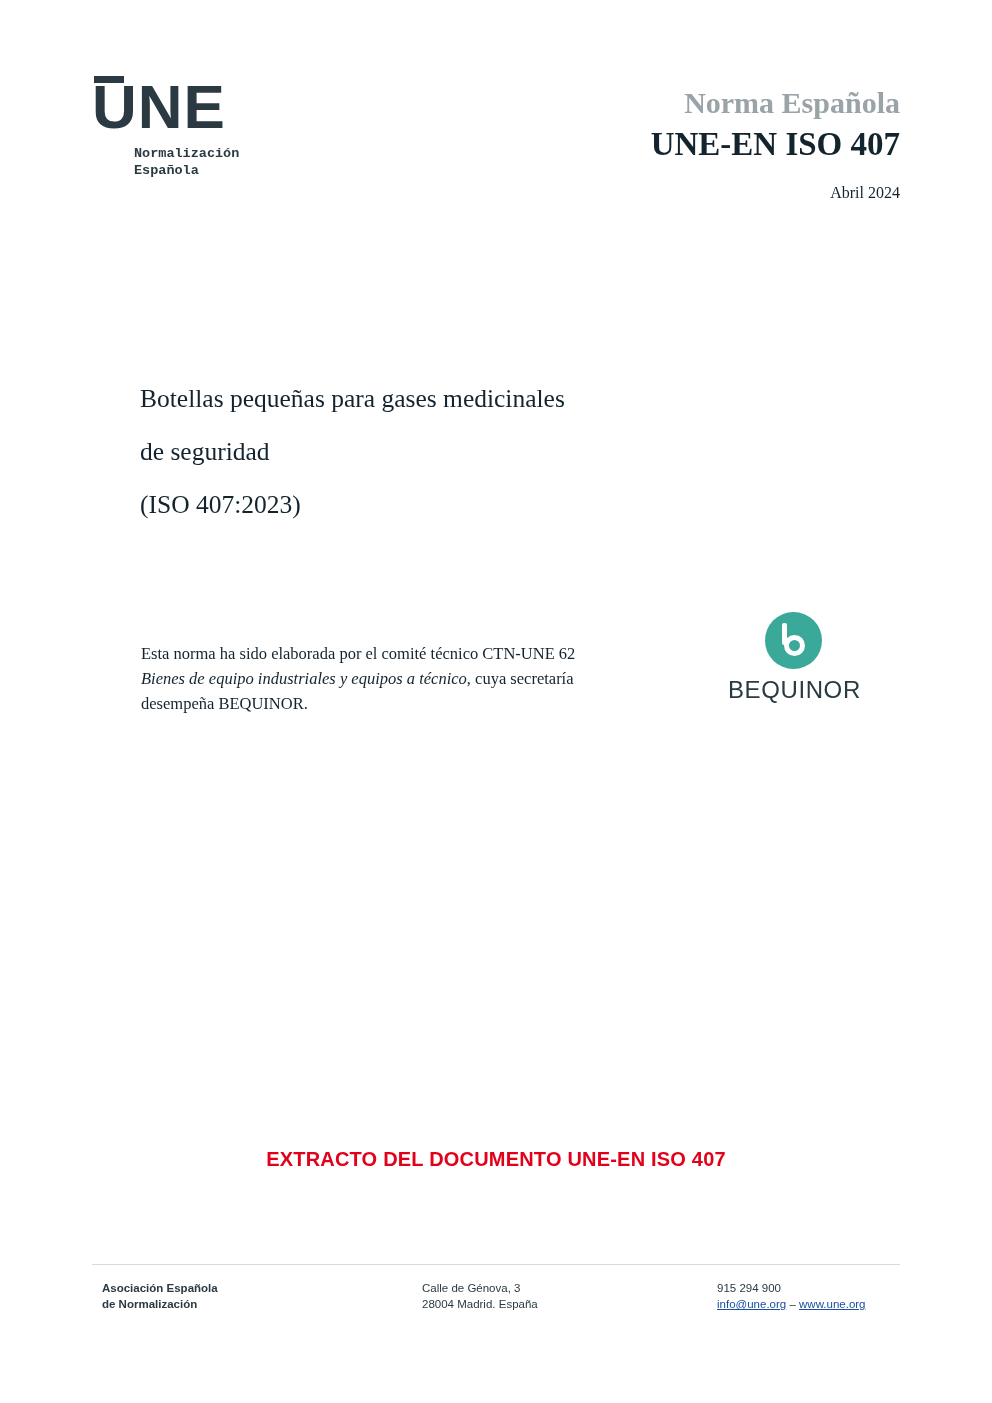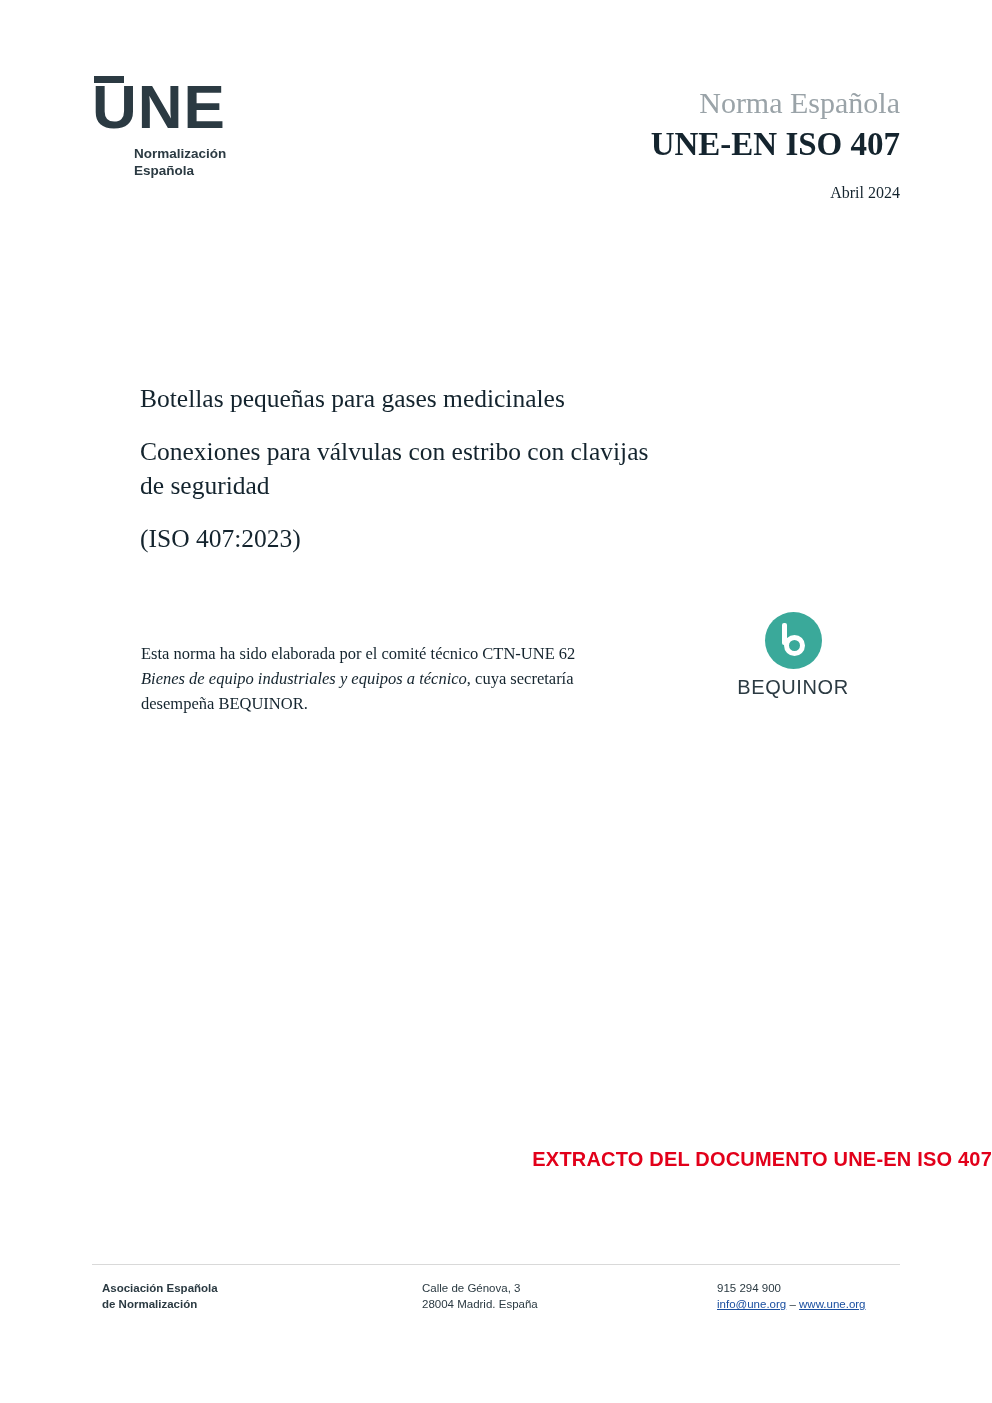--- a/index.html
+++ b/index.html
@@ -41,38 +41,38 @@
   }
   .une-bar {
     position: absolute;
     top: -2px;
     left: 2px;
     width: 30px;
     height: 7px;
     background: #2b3a42;
   }
   .une-sub {
-    font-family: Liberation Sans, sans-serif;
+    font-family: Liberation Mono, monospace;
     font-weight: bold;
     font-size: 13.5px;
     color: #2b3a42;
     line-height: 1.25;
     margin-top: 9px;
     margin-left: 42px;
   }
 
   .header-right {
     position: absolute;
     right: 92px;
     top: 86px;
     text-align: right;
   }
   .norma-label {
     font-family: "Liberation Serif", serif;
-    font-weight: normal;
+    font-weight: bold;
     font-size: 30px;
     color: #9aa3a8;
     line-height: 1.15;
   }
   .norma-code {
     font-family: "Liberation Serif", serif;
     font-weight: bold;
     font-size: 33px;
     color: #14242e;
     line-height: 1.2;
@@ -152,32 +152,32 @@
     top: 23px;
     width: 21px;
     height: 21px;
     border: 5px solid #ffffff;
     border-radius: 50%;
     box-sizing: border-box;
   }
   .bequinor-name {
     margin-top: 7px;
     font-family: "Liberation Sans", sans-serif;
-    font-size: 20px;
+    font-size: 24px;
     letter-spacing: 0.6px;
     color: #2b3a42;
   }
 
   
   .extract {
     position: absolute;
     left: 0;
     right: 0;
     top: 1148px;
-    text-align: right;
+    text-align: center;
     font-family: "Liberation Sans", sans-serif;
     font-weight: bold;
     font-size: 20px;
     color: #e2001a;
     letter-spacing: 0.2px;
   }
 
   
   .footer-rule {
     position: absolute;
@@ -239,21 +239,20 @@
   </div>
 
   <div class="header-right">
     <div class="norma-label">Norma Española</div>
     <div class="norma-code">UNE-EN ISO 407</div>
     <div class="norma-date">Abril 2024</div>
   </div>
 
   <div class="title-block">
     <div class="title-line">Botellas pequeñas para gases medicinales</div>
-    <div class="title-line" style="margin-bottom:0;">Conexiones para válvulas con estribo con clavijas</div>
     <div class="title-line">de seguridad</div>
     <div class="title-line last">(ISO 407:2023)</div>
   </div>
 
   <p class="note"><span>Esta norma ha sido elaborada por el comité técnico CTN-UNE 62 </span><em>Bienes de equipo industriales y equipos a técnico</em><span>, cuya secretaría desempeña BEQUINOR.</span></p>
 
   <div class="bequinor">
     <div class="bequinor-mark"></div>
     <div class="bequinor-name">BEQUINOR</div>
   </div>

